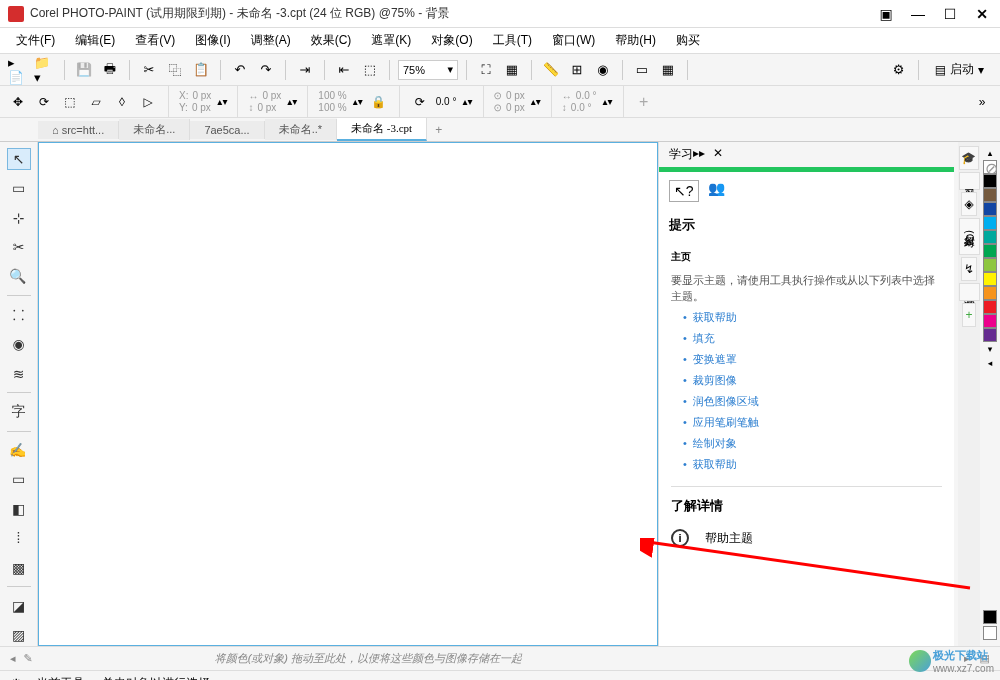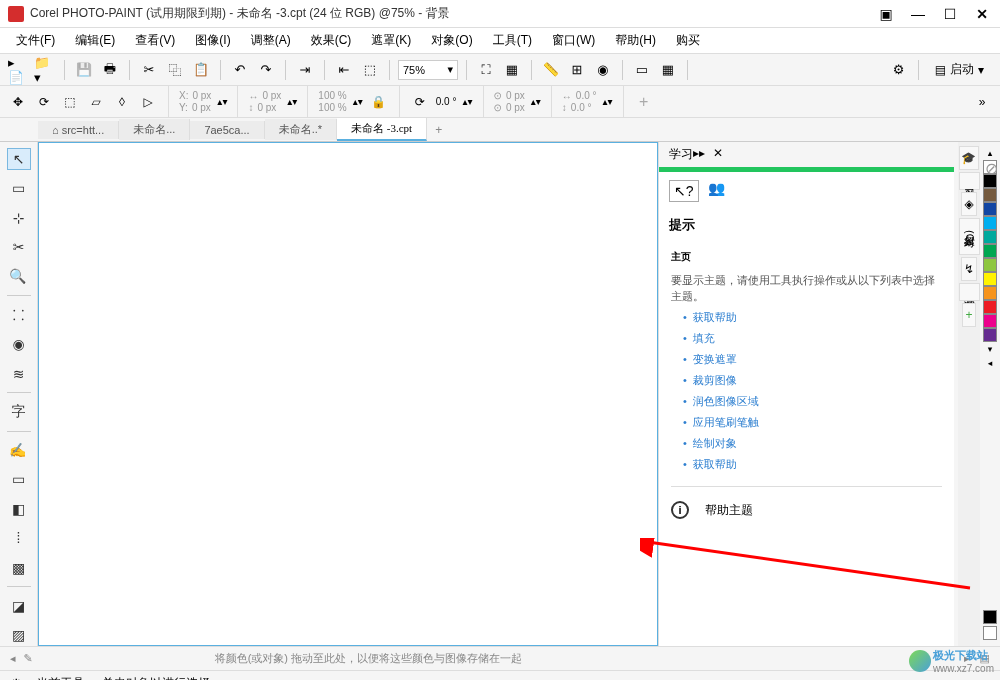--- a/index.html
+++ b/index.html
@@ -56,21 +56,21 @@
 .right-tabs { width: 22px; background: #f0f0f0; display: flex; flex-direction: column; align-items: center; padding-top: 4px; gap: 2px; }
 .right-tab { writing-mode: vertical-rl; font-size: 11px; padding: 8px 2px; cursor: pointer; background: #f8f8f8; border: 1px solid #ddd; }
 .right-tab.icon-only { writing-mode: horizontal-tb; padding: 4px 2px; font-size: 12px; }
 
 .color-palette { width: 20px; background: #f5f5f5; display: flex; flex-direction: column; align-items: center; padding-top: 4px; gap: 0; }
 .color-swatch { width: 14px; height: 14px; border: 1px solid #888; cursor: pointer; }
 .color-nav { font-size: 9px; text-align: center; padding: 2px 0; cursor: pointer; }
 
 .bottom-bar { height: 24px; background: #f5f5f5; border-top: 1px solid #ddd; display: flex; align-items: center; padding: 0 10px; gap: 10px; font-size: 11px; color: #888; }
 .bottom-bar .bb-icons { display: flex; gap: 8px; }
-.bottom-bar .bb-text { flex: 1; text-align: center; }
+.bottom-bar .bb-text { font-style: italic; flex: 1; text-align: center; }
 
 .status-bar { height: 26px; background: #f5f5f5; border-top: 1px solid #ddd; display: flex; align-items: center; padding: 0 10px; gap: 14px; font-size: 12px; }
 .status-bar .gear { font-size: 14px; }
 
 .arrow-annotation { position: absolute; left: 640px; top: 538px; pointer-events: none; z-index: 100; }
 
 .watermark { position: absolute; right: 6px; bottom: 6px; font-size: 11px; color: #4aa0d8; display: flex; align-items: center; gap: 2px; z-index: 50; }
 .watermark .wm-icon { width: 22px; height: 22px; border-radius: 50%; background: linear-gradient(135deg, #7ed957, #4aa0d8); }
 </style>
 </head>
@@ -268,20 +268,21 @@
         <div class="hints-desc">要显示主题，请使用工具执行操作或从以下列表中选择主题。</div>
         <div class="hints-link">获取帮助</div>
         <div class="hints-link">填充</div>
         <div class="hints-link">变换遮罩</div>
         <div class="hints-link">裁剪图像</div>
         <div class="hints-link">润色图像区域</div>
         <div class="hints-link">应用笔刷笔触</div>
         <div class="hints-link">绘制对象</div>
         <div class="hints-link">获取帮助</div>
         <div class="hints-divider"></div>
+        <div class="hints-more">了解详情</div>
         <div class="hints-help-row">
           <div class="info-icon">i</div>
           <span>帮助主题</span>
         </div>
       </div>
     </div>
 
     <div class="right-tabs">
       <div class="right-tab icon-only">🎓</div>
       <div class="right-tab">学习</div>

